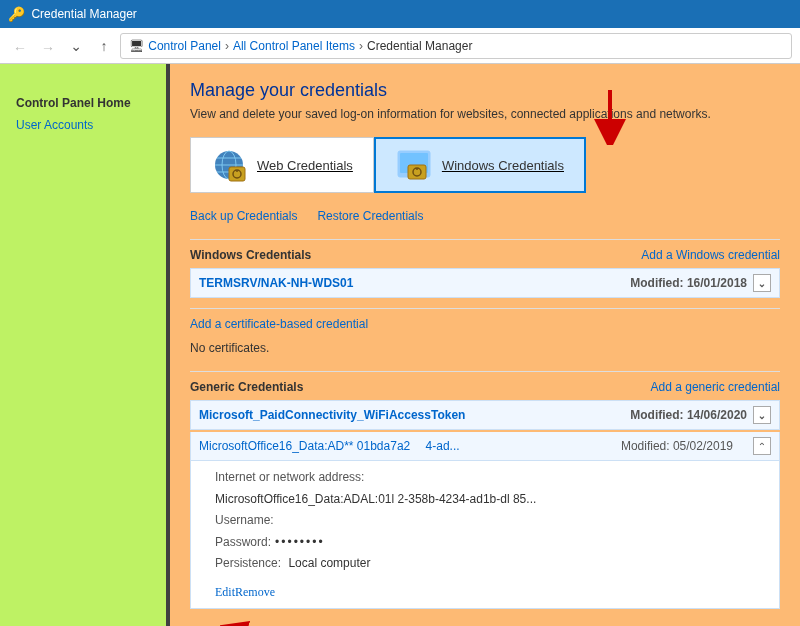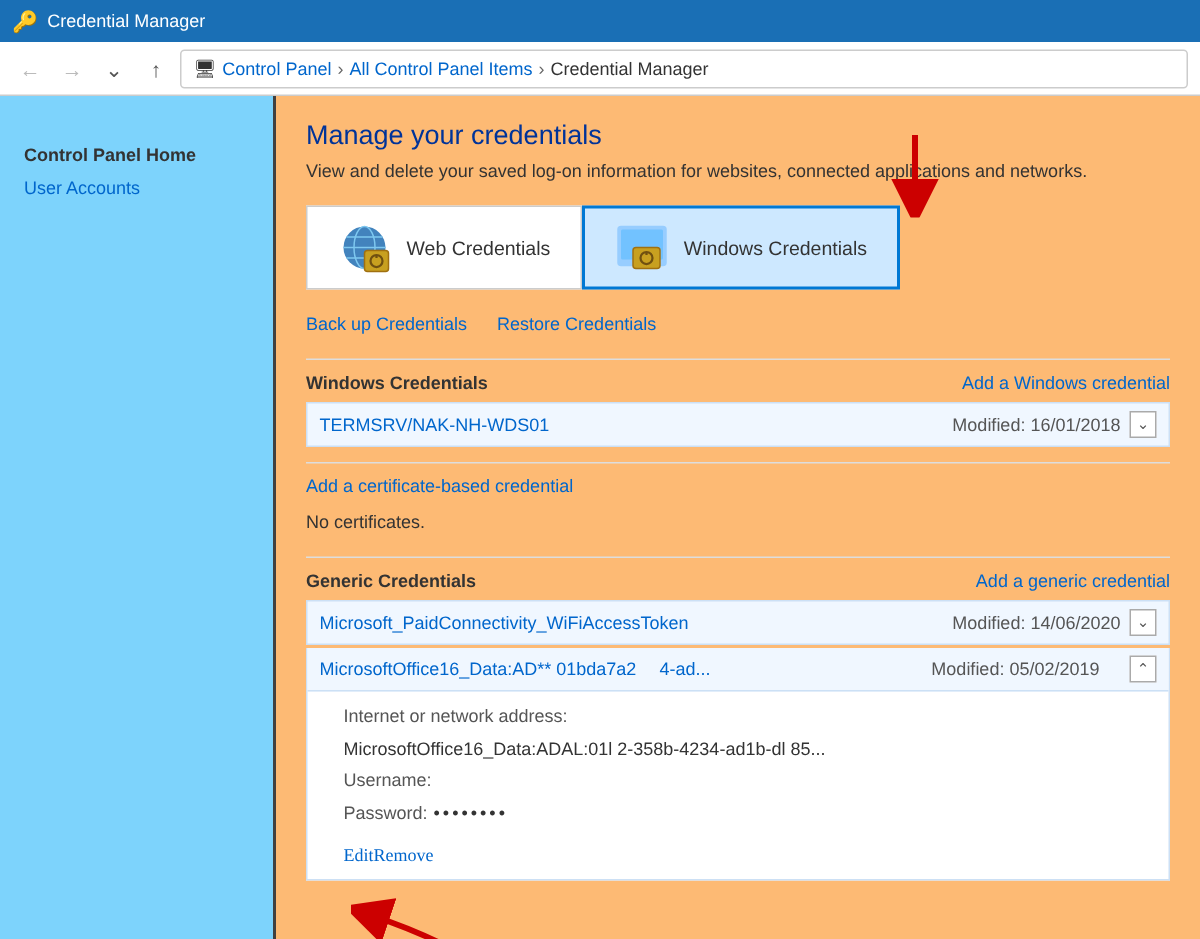--- a/index.html
+++ b/index.html
@@ -50,23 +50,23 @@
 
     
     .main-container {
       display: flex;
       height: calc(626px - 28px - 36px);
       background: white;
     }
 
     
     .sidebar {
-      width: 184px;
-      background: #7dd3fc;
-      border-right: 2px solid #404040;
+      width: 170px;
+      background: #bef264;
+      border-right: 4px solid #404040;
       padding: 12px 0;
     }
     .sidebar-item {
       padding: 4px 16px;
       color: #0066cc;
       cursor: pointer;
       font-size: 12px;
     }
     .sidebar-label {
       padding: 4px 16px;
@@ -170,20 +170,21 @@
     
     .cred-item {
       display: flex;
       justify-content: space-between;
       align-items: center;
       padding: 5px 8px;
       background: #f0f7ff;
       border: 1px solid #cce0f5;
       margin-bottom: 2px;
       cursor: pointer;
+      font-weight: bold;
     }
     .cred-item-name {
       color: #0066cc;
       font-size: 12px;
     }
     .cred-item-modified {
       color: #555;
       font-size: 12px;
       display: flex;
       align-items: center;
@@ -259,20 +260,21 @@
     
     .svg-arrow {
       position: absolute;
       top: -8px;
       right: 60px;
       pointer-events: none;
     }
 
     .cred-type-container {
       position: relative;
+      text-decoration: underline;
     }
   </style>
 </head>
 <body>
 
 <div class="title-bar">
   <span class="title-bar-icon">🔑</span>
   <span>Credential Manager</span>
 </div>
 
@@ -411,20 +413,24 @@
             <span class="detail-value">MicrosoftOffice16_Data:ADAL:01l    2-358b-4234-ad1b-dl  85...</span>
           </div>
           <div class="cred-detail-row">
             <span class="detail-label">Username:</span>
             <span class="detail-value"></span>
           </div>
           <div class="cred-detail-row">
             <span class="detail-label">Password:</span>
             <span class="detail-value" style="letter-spacing:2px;">••••••••</span>
           </div>
+          <div class="cred-detail-row">
+            <span class="detail-label">Persistence:&nbsp;</span>
+            <span class="detail-value">Local computer</span>
+          </div>
         </div>
         <div class="cred-actions">
           <a class="cred-action-link">Edit</a>
           <a class="cred-action-link">Remove</a>
         </div>
       </div>
 
       
       <div style="position:relative;display:inline-block;margin-left:30px;margin-top:-10px;pointer-events:none;">
         <svg width="100" height="55" viewBox="0 0 100 55" style="pointer-events:none;">

